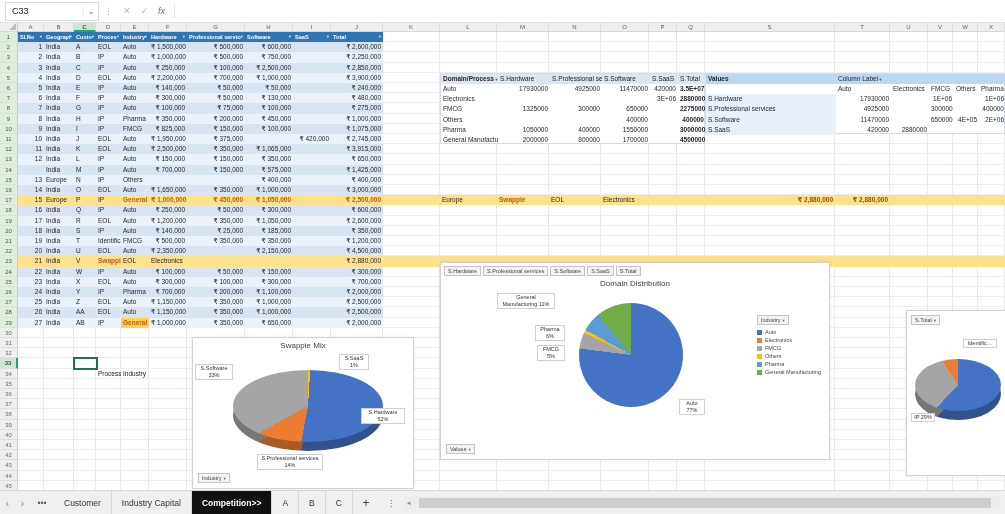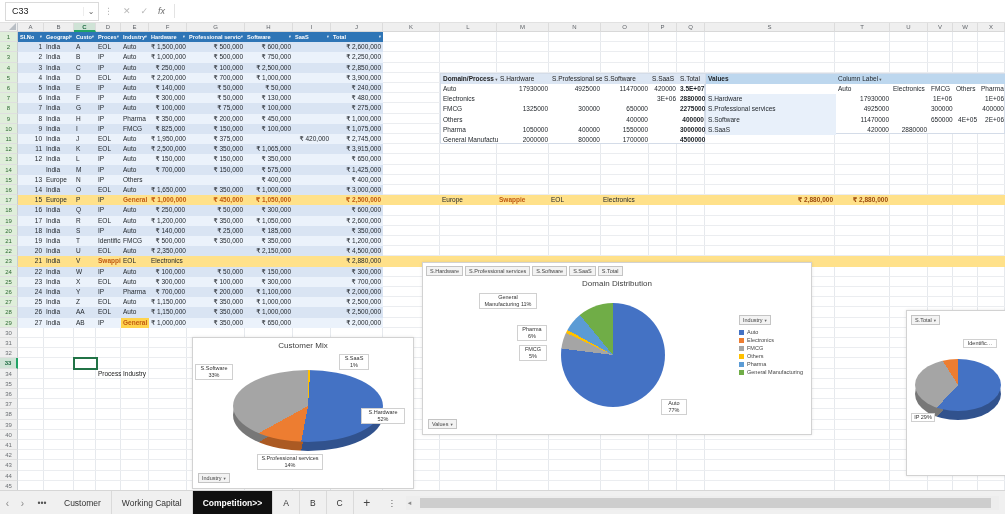--- a/index.html
+++ b/index.html
@@ -730,36 +730,36 @@
           <div class="cell num" style="left: 248px; top: 0px; width: 25px; height: 10.2px; line-height: 10.2px;"></div>
           <div class="cell num" style="left: 273px; top: 0px; width: 27px; height: 10.2px; line-height: 10.2px;"></div>
         </div>
       </div>
       <div class="selbox" style="left: 73px; top: 335.4px; width: 25px; height: 12.2px;"></div>
       <div class="cell freecell" style="left: 96px; top: 346.6px; width: 25px; height: 10.2px; line-height: 10.2px;">Process</div>
       <div class="cell freecell" style="left: 121px; top: 346.6px; width: 30px; height: 10.2px; line-height: 10.2px;">Industry</div>
     </div>
 
   <div class="chart-card" id="chart1" style="left:192px;top:315px;width:222px;height:152px">
-    <div class="chart-title">Customer Mix</div>
+    <div class="chart-title">Swappie Mix</div>
     <div class="pie3wrap" id="pie1" style="left:40px;top:32px;width:150px;height:72px">
         <div class="p3 side" style="background: conic-gradient(rgb(255, 192, 0) 0deg, rgb(255, 192, 0) 3.6deg, rgb(68, 114, 196) 3.6deg, rgb(68, 114, 196) 190.8deg, rgb(237, 125, 49) 190.8deg, rgb(237, 125, 49) 241.2deg, rgb(165, 165, 165) 241.2deg, rgb(165, 165, 165) 360deg);"></div>
         <div class="p3 top" style="background: conic-gradient(rgb(255, 192, 0) 0deg, rgb(255, 192, 0) 3.6deg, rgb(68, 114, 196) 3.6deg, rgb(68, 114, 196) 190.8deg, rgb(237, 125, 49) 190.8deg, rgb(237, 125, 49) 241.2deg, rgb(165, 165, 165) 241.2deg, rgb(165, 165, 165) 360deg);"></div>
       </div>
     <div class="chart-btn" style="left:5px;bottom:5px">
       <span>Industry</span>
       <span class="caret">▾</span>
     </div>
   <div class="pie-label" style="left: 2px; top: 26px; width: 38px;">S.Software 33%</div>
       <div class="pie-label" style="left: 146px; top: 16px; width: 30px;">S.SaaS 1%</div>
       <div class="pie-label" style="left: 168px; top: 70px; width: 44px;">S.Hardware 52%</div>
       <div class="pie-label" style="left: 64px; top: 116px; width: 66px;">S.Professional services 14%</div>
     </div>
 
-  <div class="chart-card" id="chart2" style="left:422px;top:240px;width:390px;height:173px">
+  <div class="chart-card" id="chart2" style="left:440px;top:240px;width:390px;height:198px">
     <div class="fieldbtns" id="fieldbtns">
         <div class="chart-btn">
           <span>S.Hardware</span>
         </div>
         <div class="chart-btn">
           <span>S.Professional services</span>
         </div>
         <div class="chart-btn">
           <span>S.Software</span>
         </div>
@@ -824,21 +824,21 @@
   <div class="pie-label" style="left: 56px; top: 28px; width: 34px;">Identific…</div>
       <div class="pie-label" style="left: 4px; top: 102px; width: 24px;">IP 29%</div>
     </div>
 </div>
 
 <div class="tabbar" id="tabbar">
     <div class="tab-nav">‹</div>
     <div class="tab-nav">›</div>
     <div class="tab-dots">•••</div>
     <div class="tab">Customer</div>
-    <div class="tab">Working Capital</div>
+    <div class="tab">Industry Capital</div>
     <div class="tab dark">Competition&gt;&gt;</div>
     <div class="tab">A</div>
     <div class="tab">B</div>
     <div class="tab">C</div>
     <div class="tab-add">+</div>
     <div class="tab-dots">⋮</div>
     <div class="hscroll">
       <div class="hs-arrow">◂</div>
       <div class="hs-thumb"></div>
     </div>

